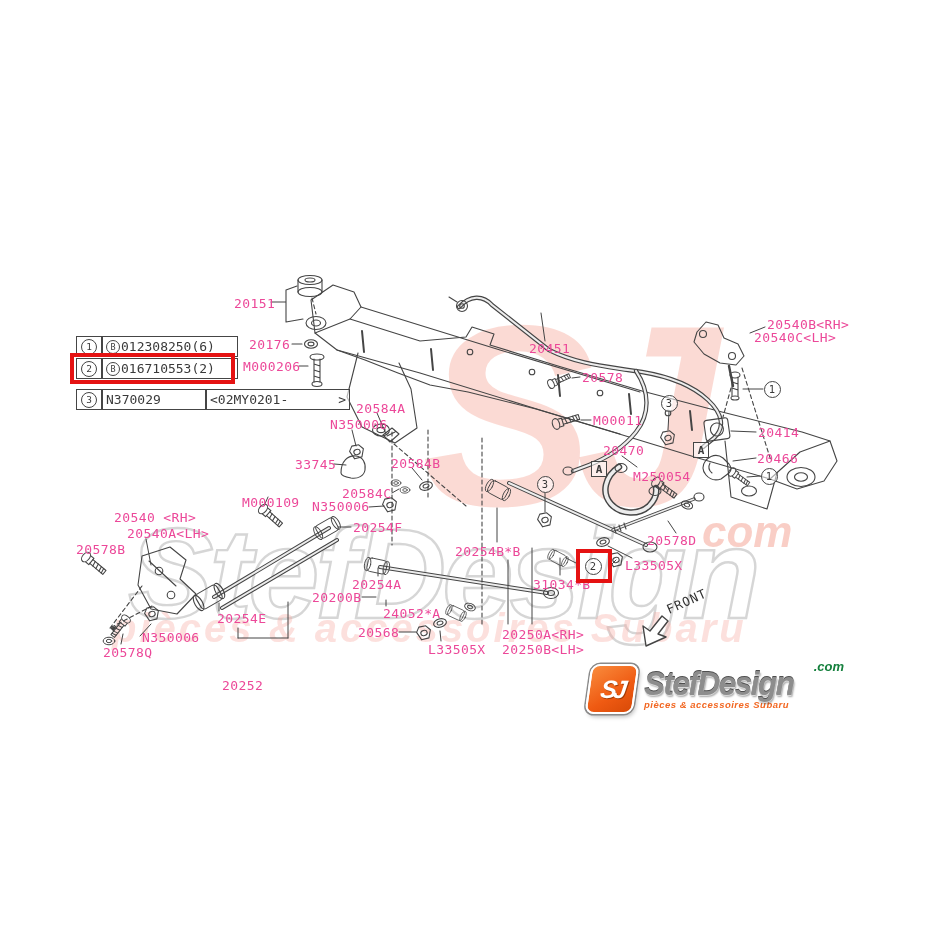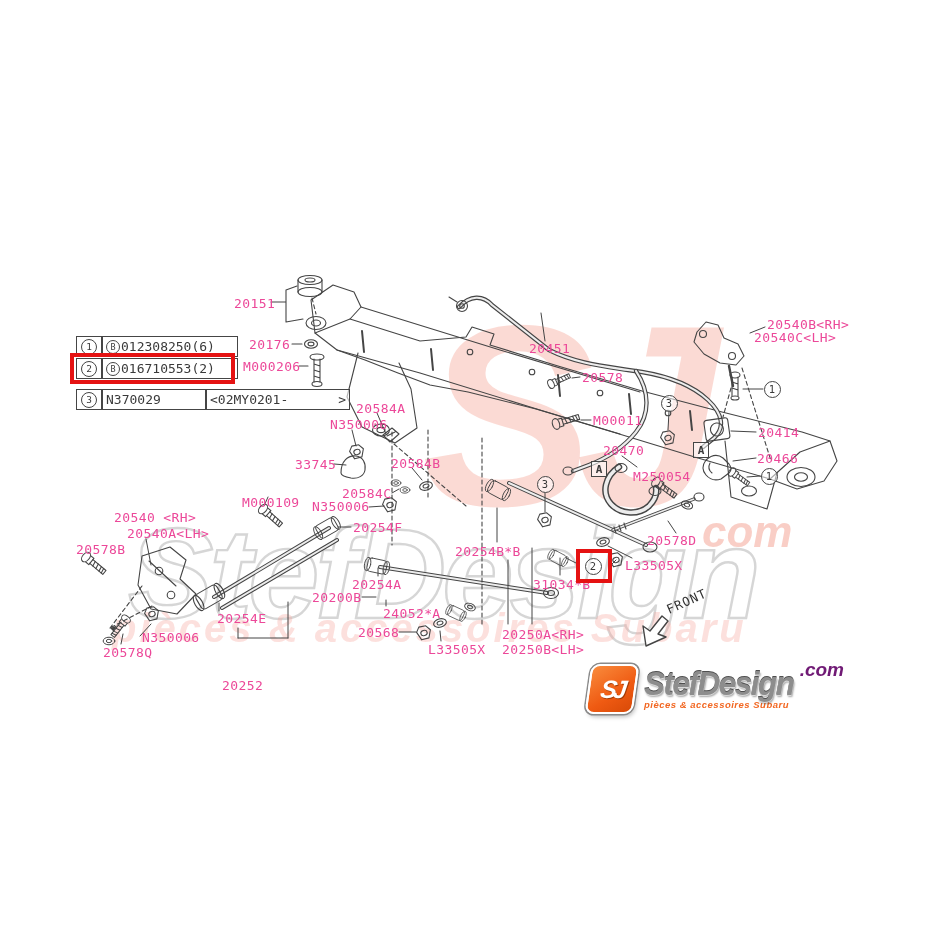--- a/index.html
+++ b/index.html
@@ -33,21 +33,21 @@
                transform:rotate(-24deg);transform-origin:left top;letter-spacing:1px;z-index:20;}
   
   .logo{position:absolute;left:588px;top:660px;width:260px;height:62px;z-index:25;
         font-family:"Liberation Sans",sans-serif;display:flex;align-items:flex-start;}
   .logo-mark{width:44px;height:46px;margin-top:4px;background:linear-gradient(145deg,#f98b3c,#ef5a12 60%,#d84a08);
              border:2.5px solid #fff;box-shadow:0 0 0 1.5px #8a8a8a,2px 3px 4px rgba(0,0,0,.25);
              border-radius:9px;transform:skewX(-8deg);display:flex;align-items:center;justify-content:center;}
   .logo-mark span{color:#fff;font-weight:bold;font-style:italic;font-size:25px;letter-spacing:-4px;
                   text-shadow:1px 1px 0 #a33b05;}
   .logo-body{position:relative;margin-left:8px;flex:1;}
-  .logo-tld{position:absolute;right:4px;top:-1px;color:#701a75;font-weight:bold;font-style:italic;font-size:19px;}
+  .logo-tld{position:absolute;right:4px;top:-1px;color:#15803d;font-weight:bold;font-style:italic;font-size:13px;}
   .logo-brand{display:block;margin-top:9px;font-size:33px;font-weight:bold;font-style:italic;
               letter-spacing:-1.5px;transform:scaleX(.95);transform-origin:left;color:#8d8d8d;
               text-shadow:0 1px 0 #d9d9d9,0 -1px 0 #4f4f4f,1px 2px 2px rgba(0,0,0,.35);line-height:30px;white-space:nowrap;}
   .logo-tagline{display:block;margin-top:0;color:#f26722;font-weight:bold;font-style:italic;
                 font-size:9.5px;letter-spacing:.5px;white-space:nowrap;}
 </style>
 </head>
 <body>
 
 <div class="stage">

